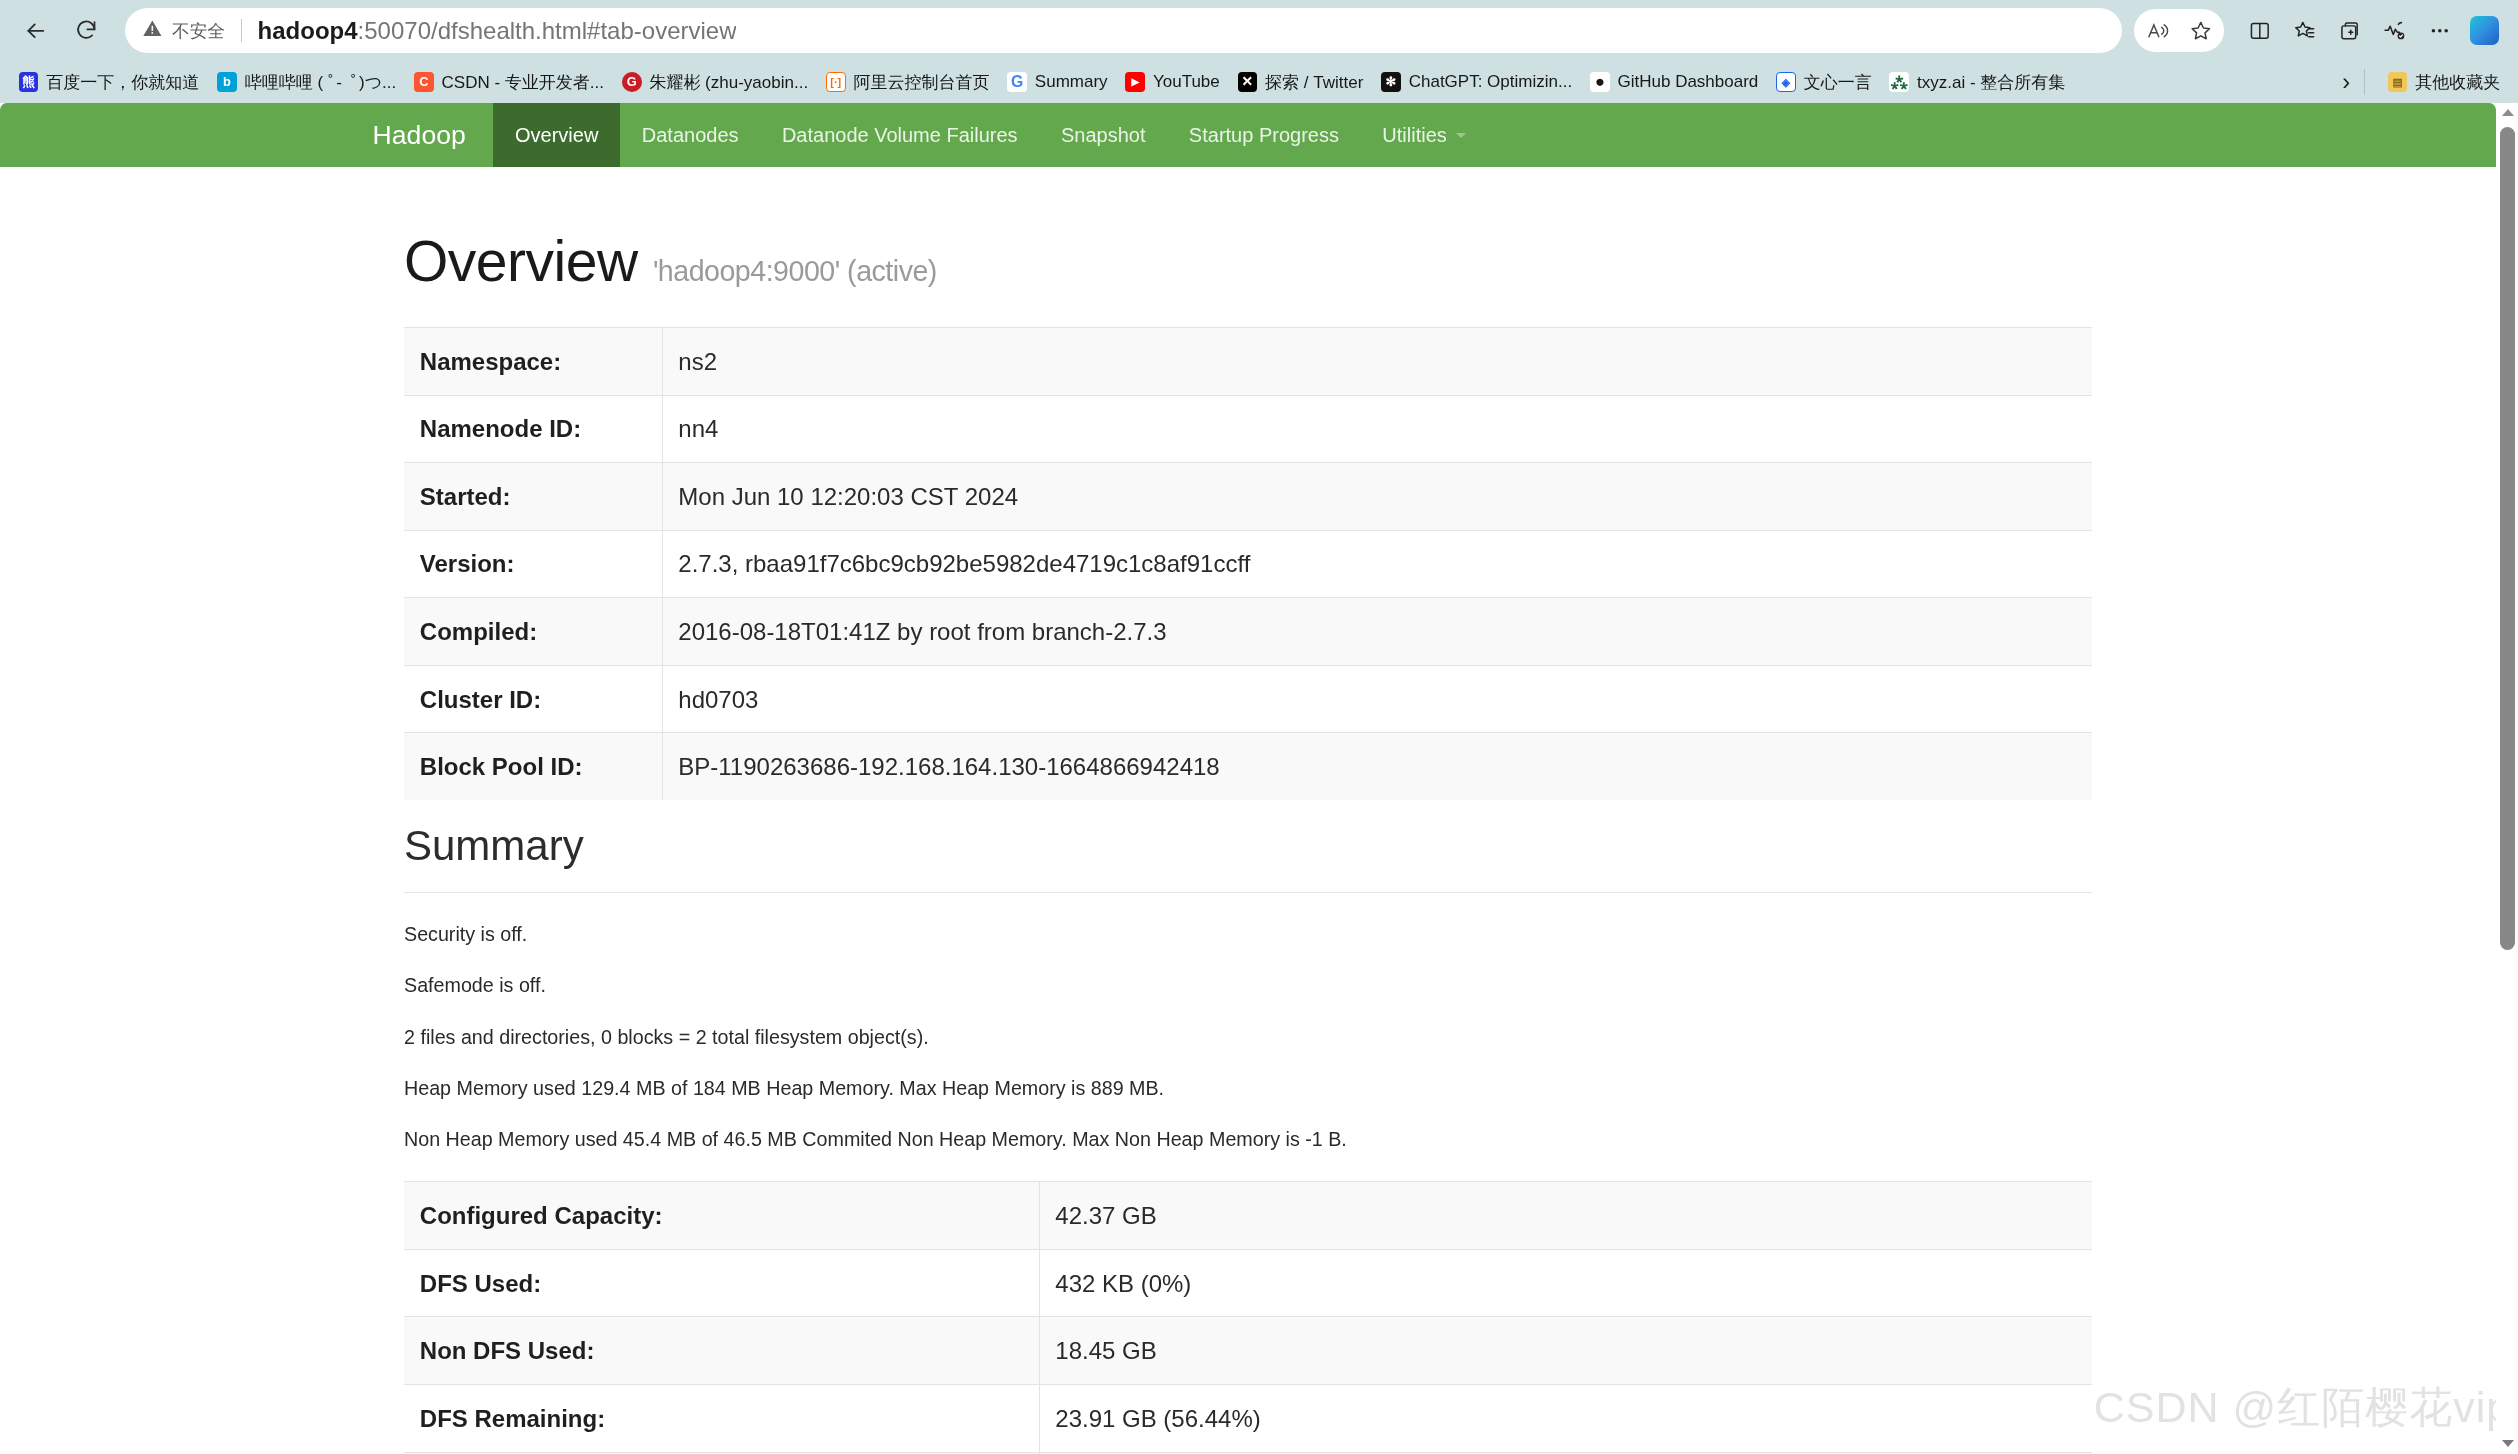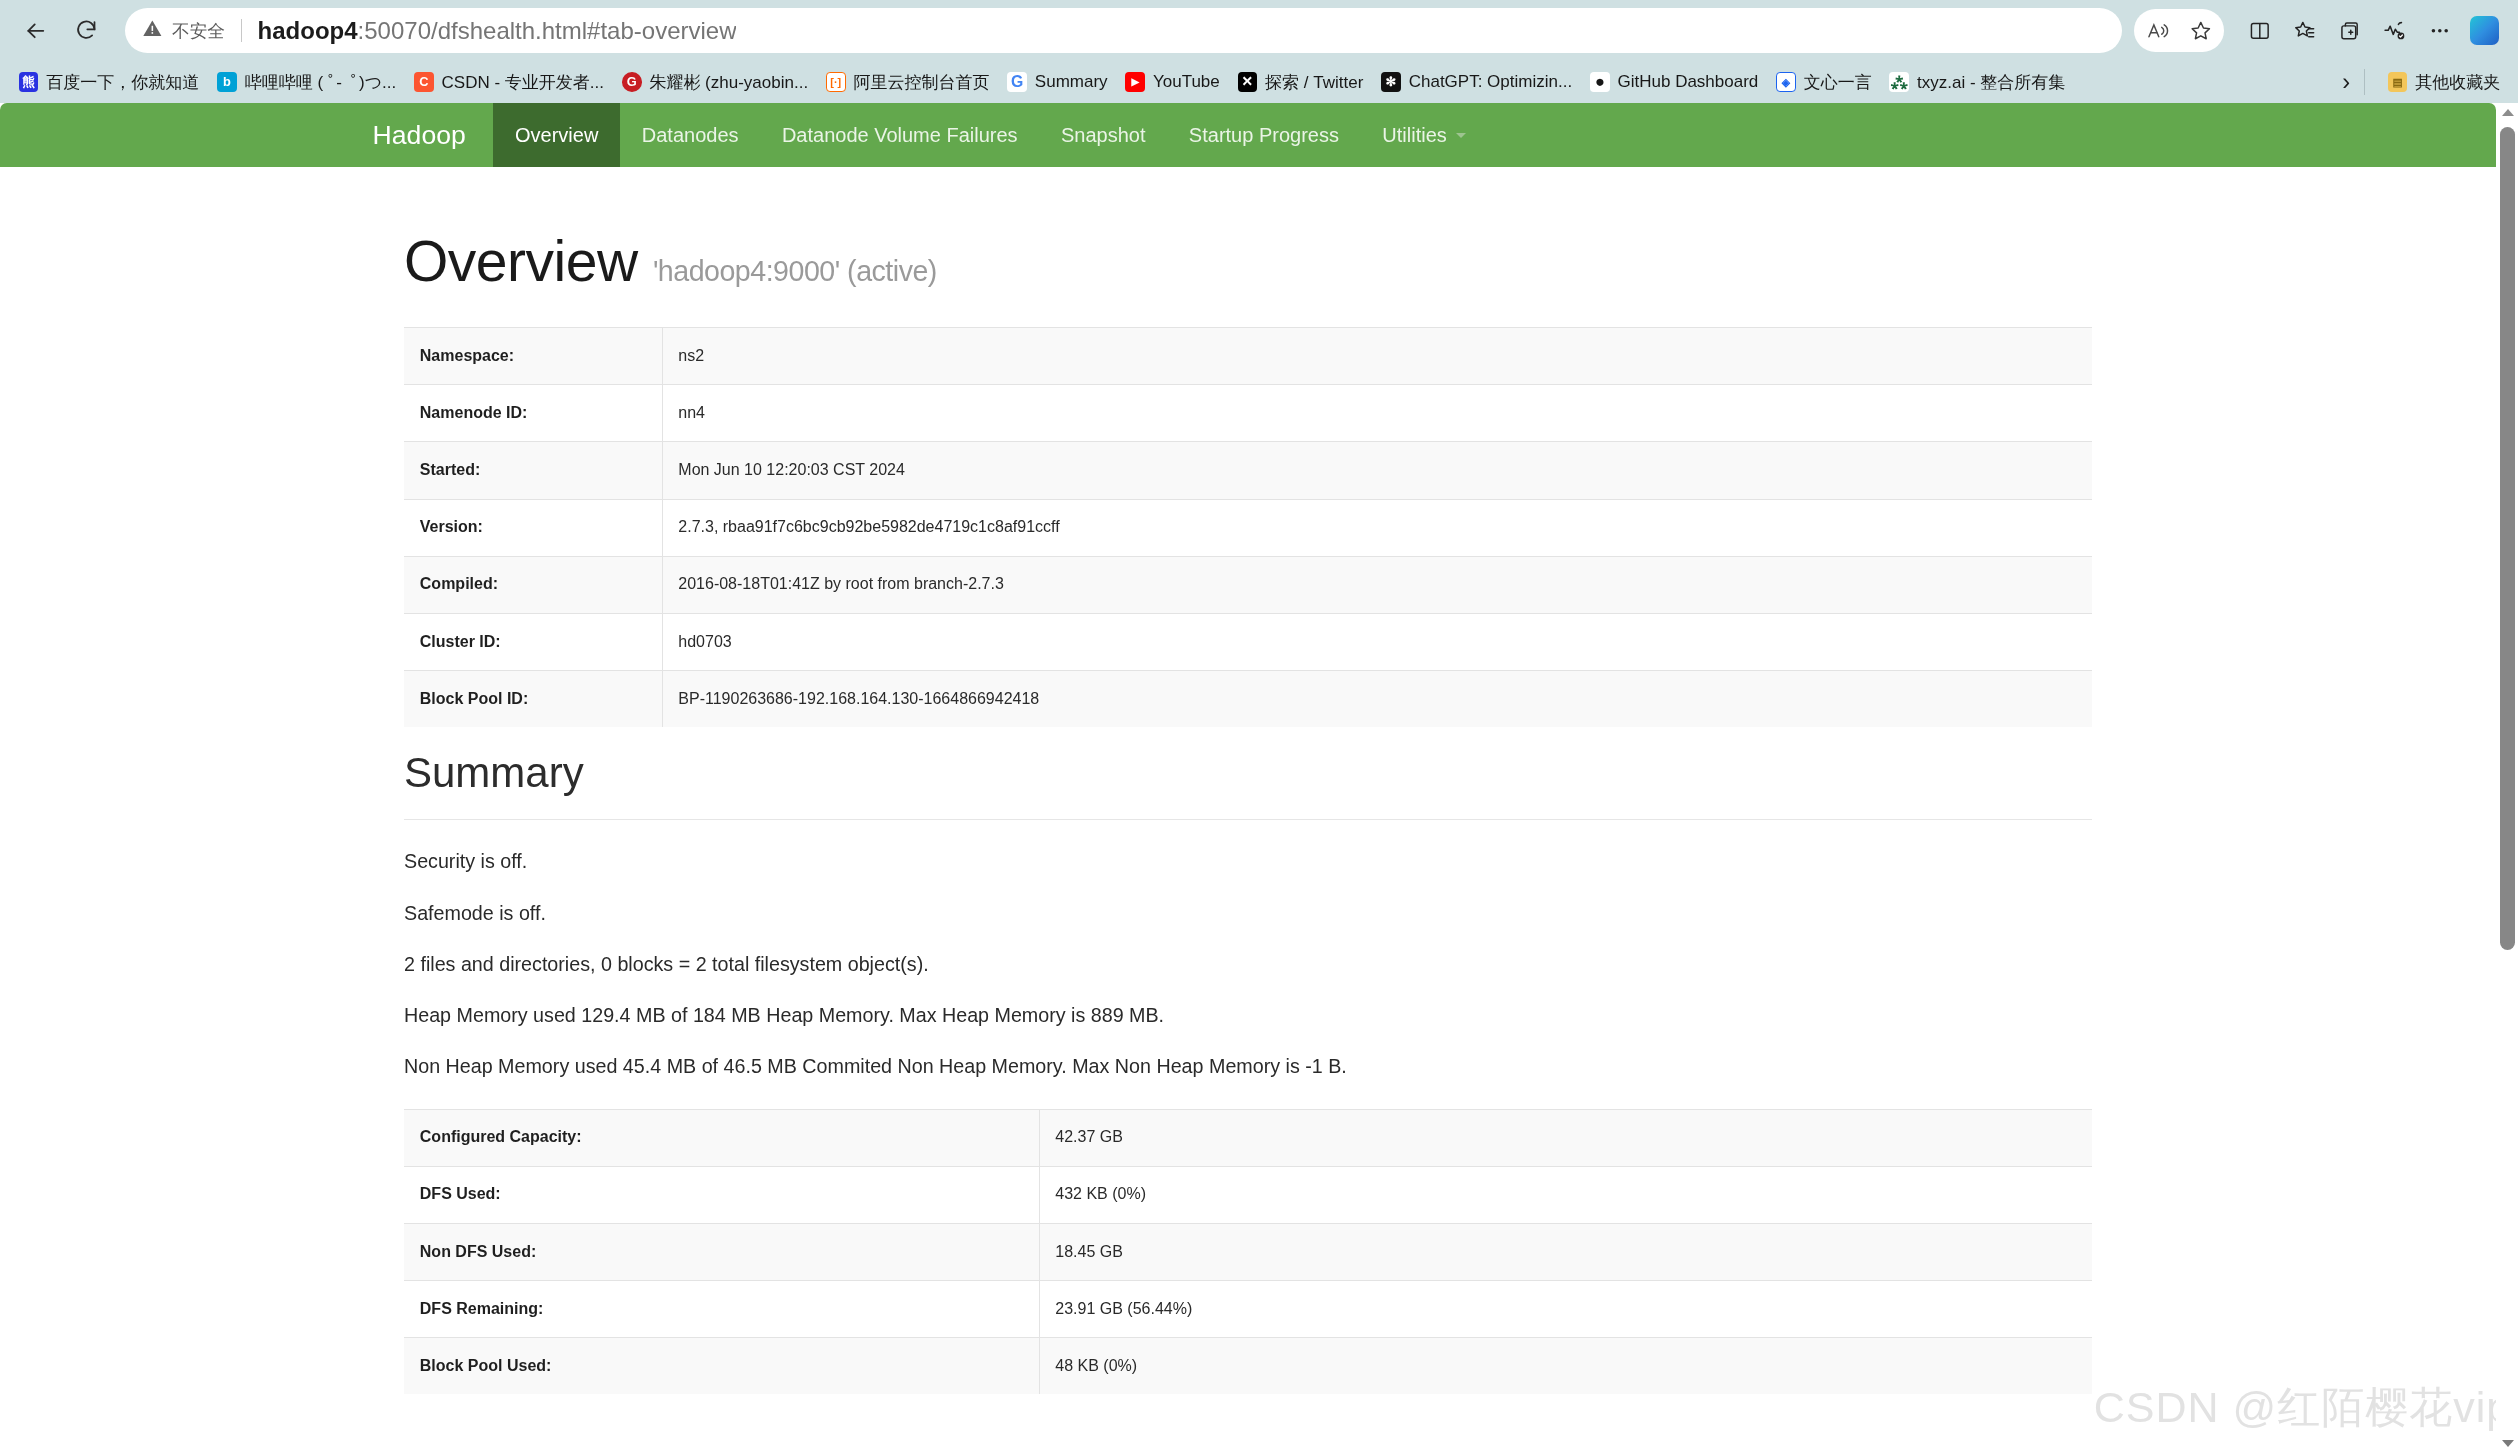--- a/index.html
+++ b/index.html
@@ -195,21 +195,21 @@
     color: #2c2c2c;
     margin-top: 22px;
     margin-bottom: 0;
   }
   .hr-light { border: none; border-top: 1px solid #e6e6e6; margin: 0; }
 
   table.dfs-table {
     width: 100%;
     border-collapse: collapse;
     margin-top: 33px;
-    font-size: 16px;
+    font-size: 24px;
   }
   table.dfs-table.t2 { margin-top: 29.6px; }
   table.dfs-table tr td {
     padding: 17.7px 15.8px;
     border-top: 1px solid #e3e3e3;
     color: #2a2a2a;
     vertical-align: middle;
     line-height: 1.3;
   }
   table.dfs-table tr:nth-child(odd) td { background: #f9f9f9; }

